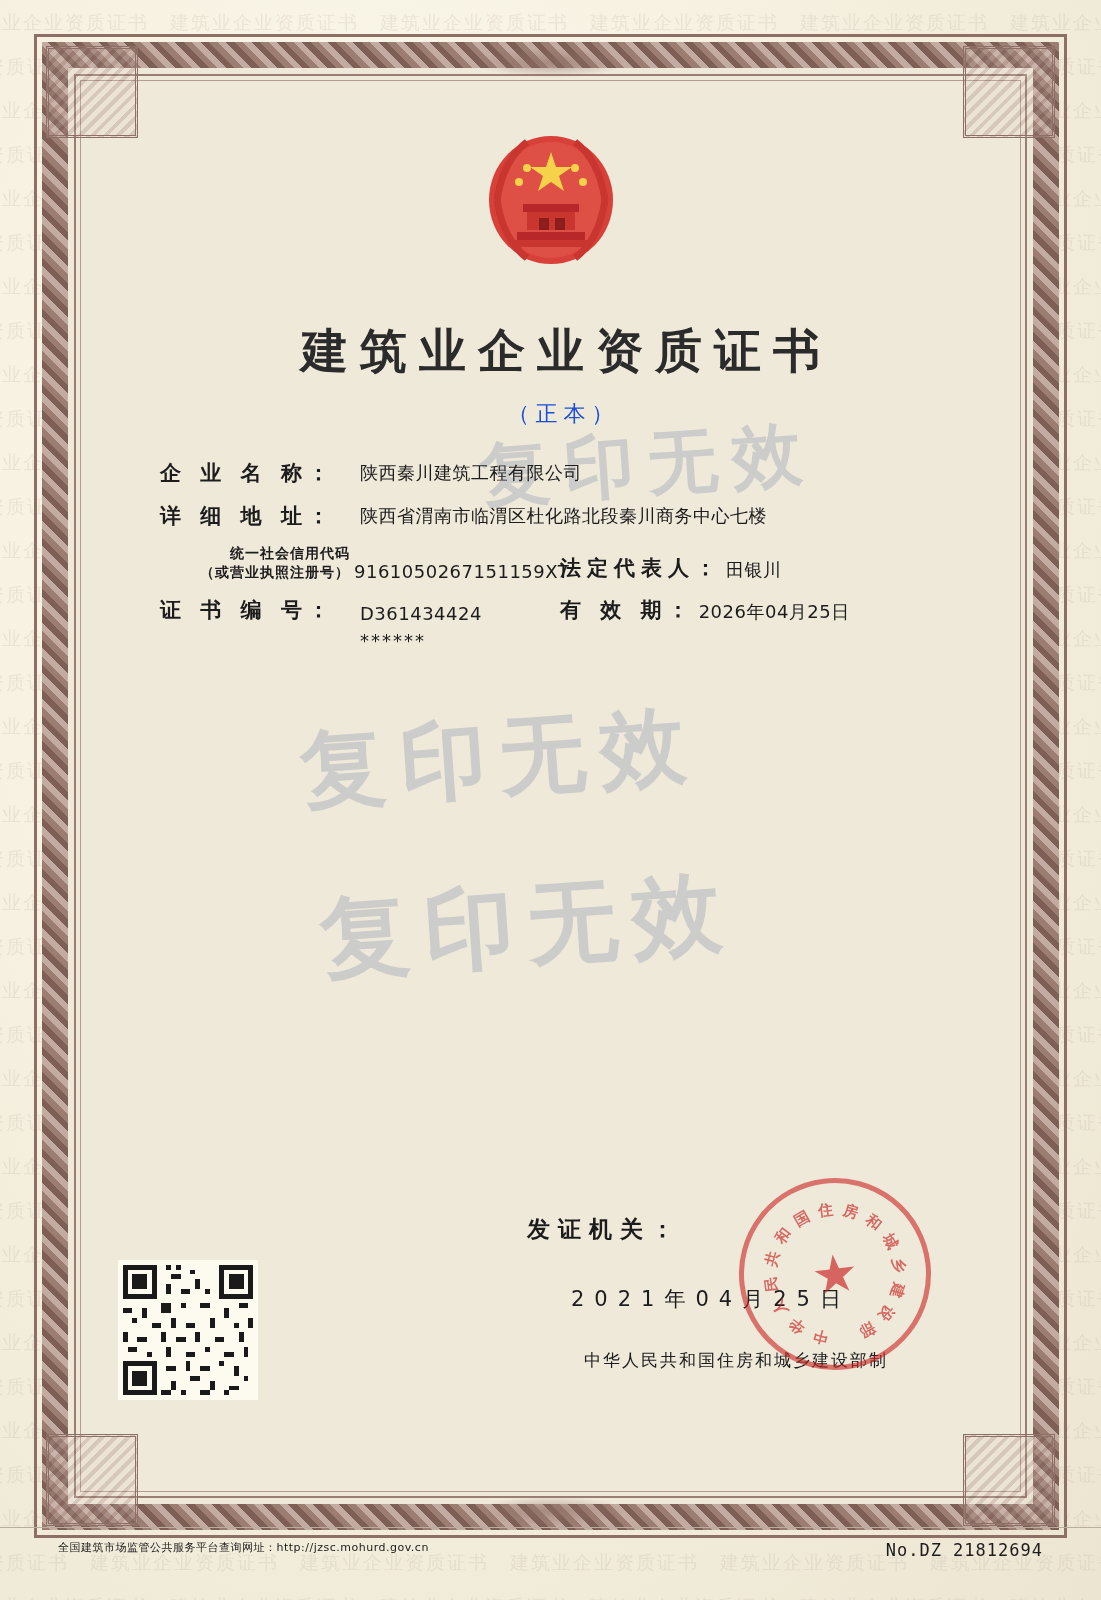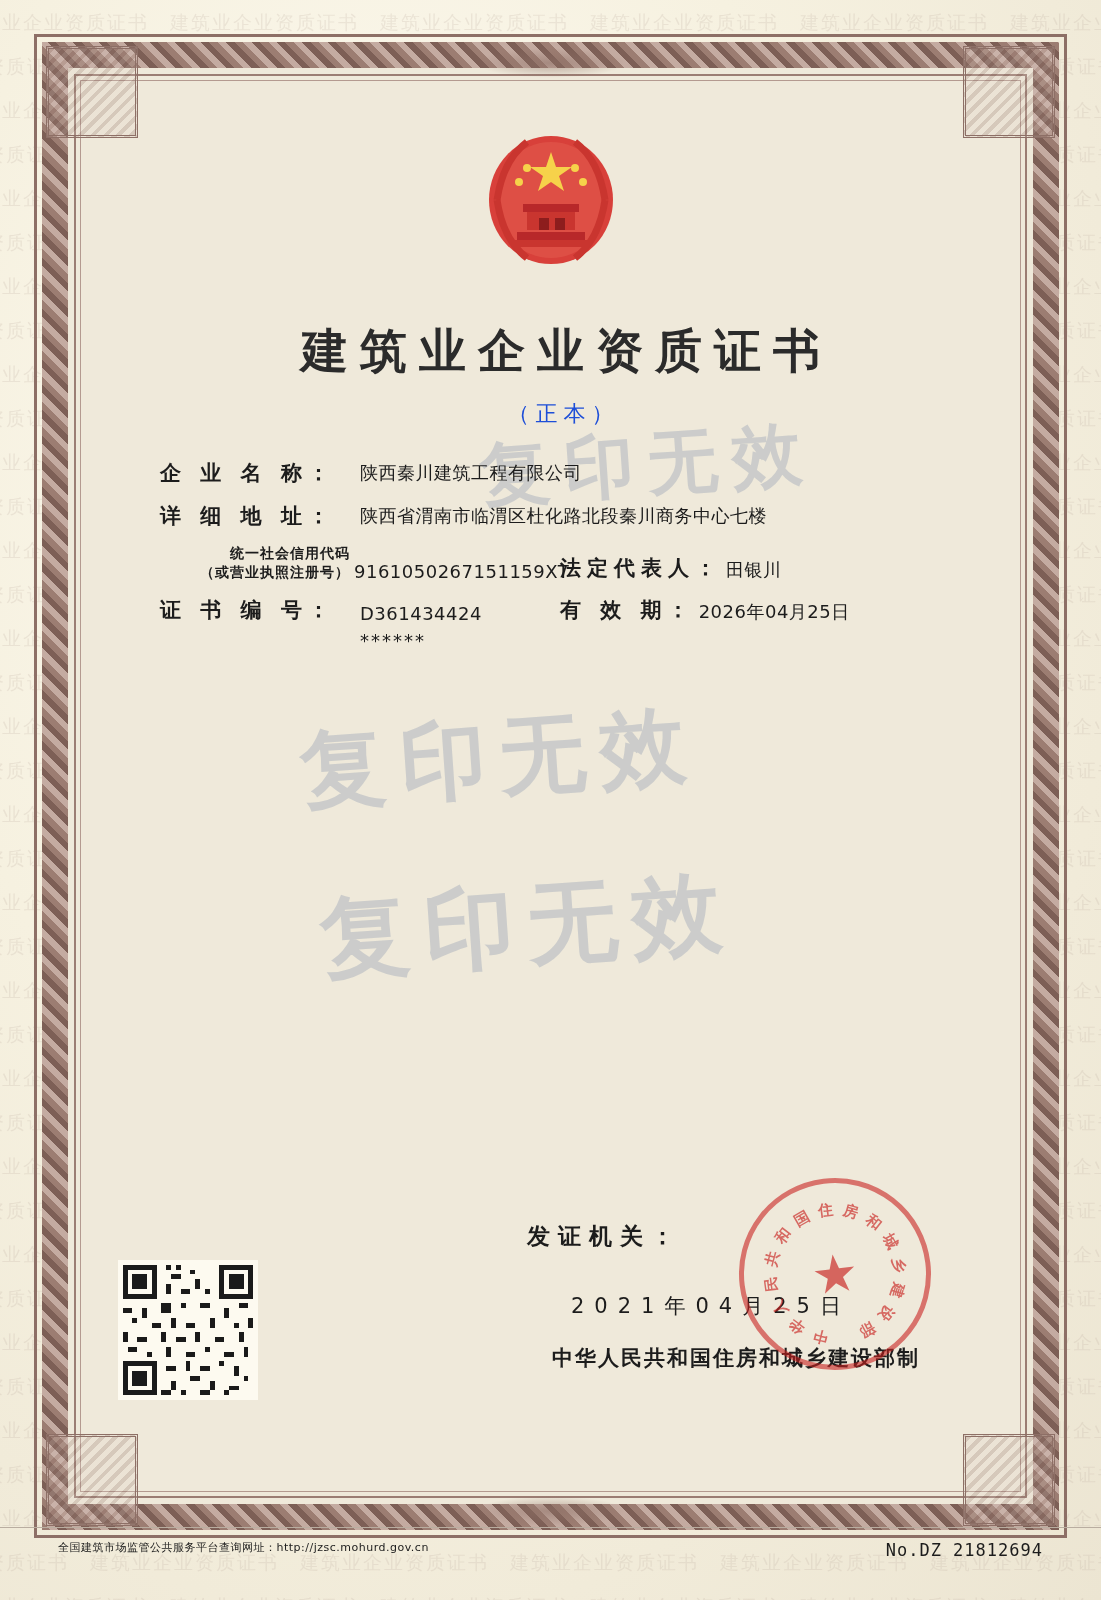--- a/index.html
+++ b/index.html
@@ -246,24 +246,23 @@
     margin-left: 6px;
   }
   #date-line {
     margin-top: 40px;
     font-size: 21px;
     letter-spacing: 10px;
     text-align: left;
     margin-left: 50px;
   }
   #ministry-line {
-    margin-top: 24px;
-    font-size: 21px;
+    margin-top: 36px;
+    font-size: 17px;
     letter-spacing: 2px;
-    font-weight: bold;
   }
 
   
   #seal {
     position: absolute;
     right: 170px;
     bottom: 230px;
     width: 182px;
     height: 182px;
     border-radius: 50%;

